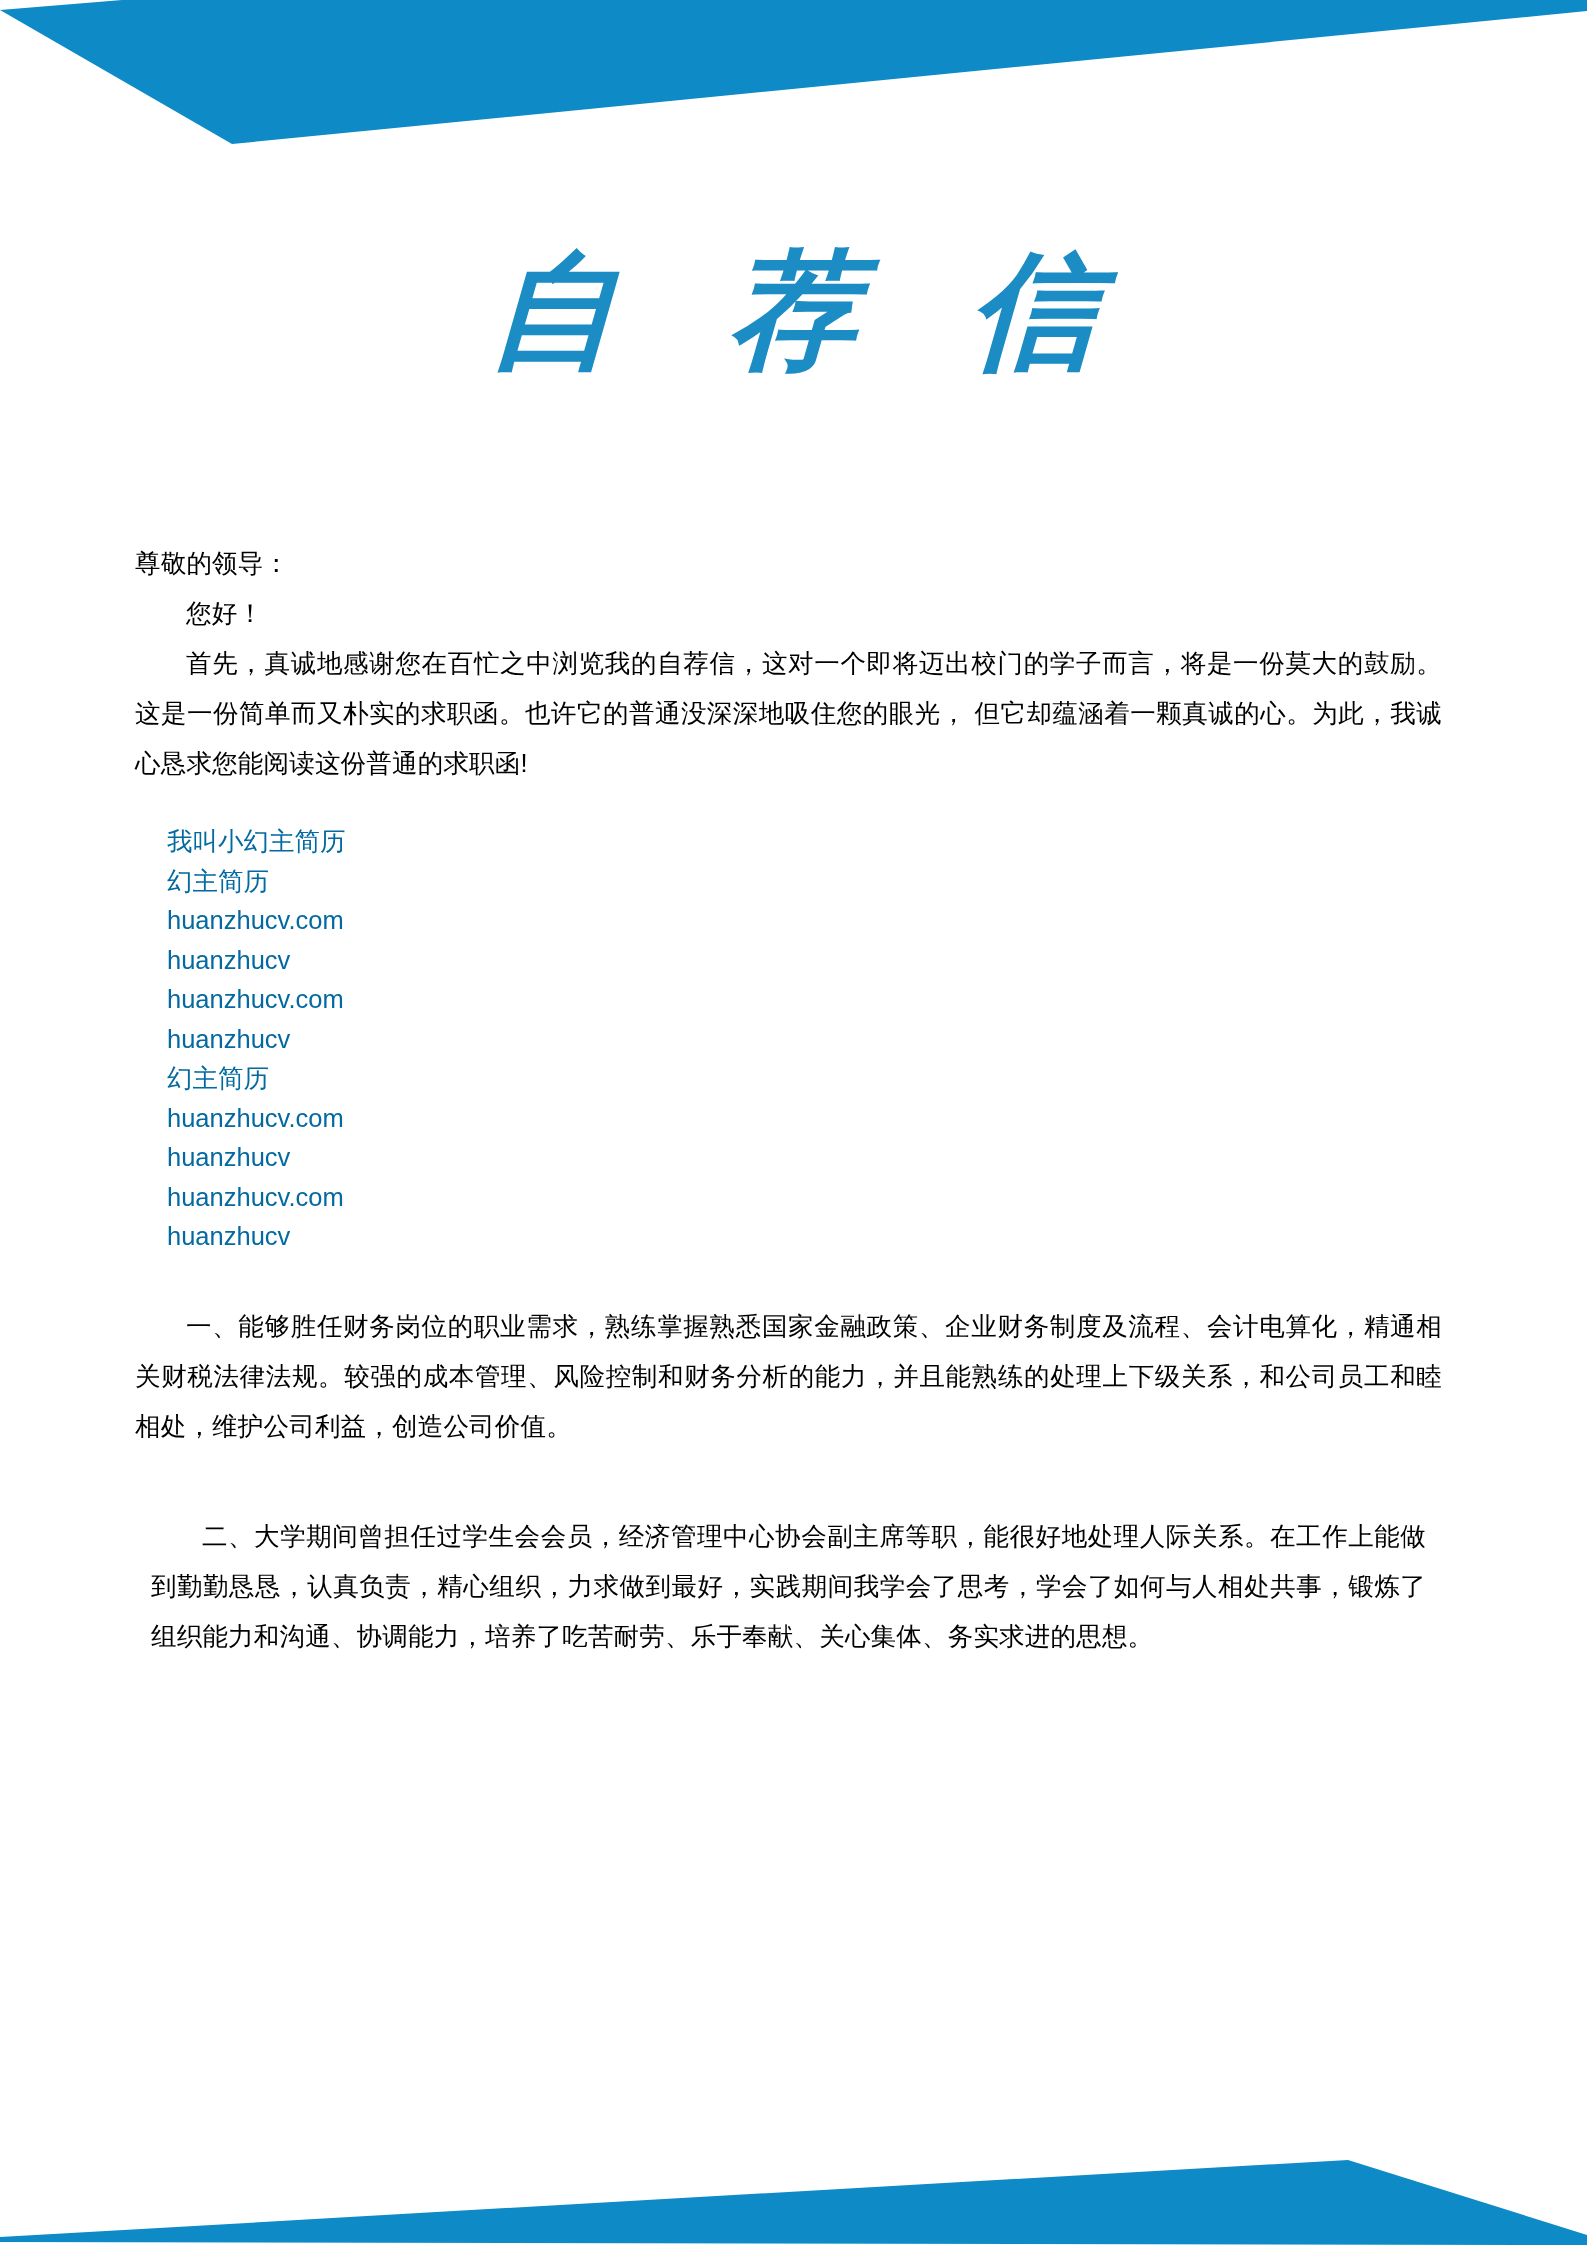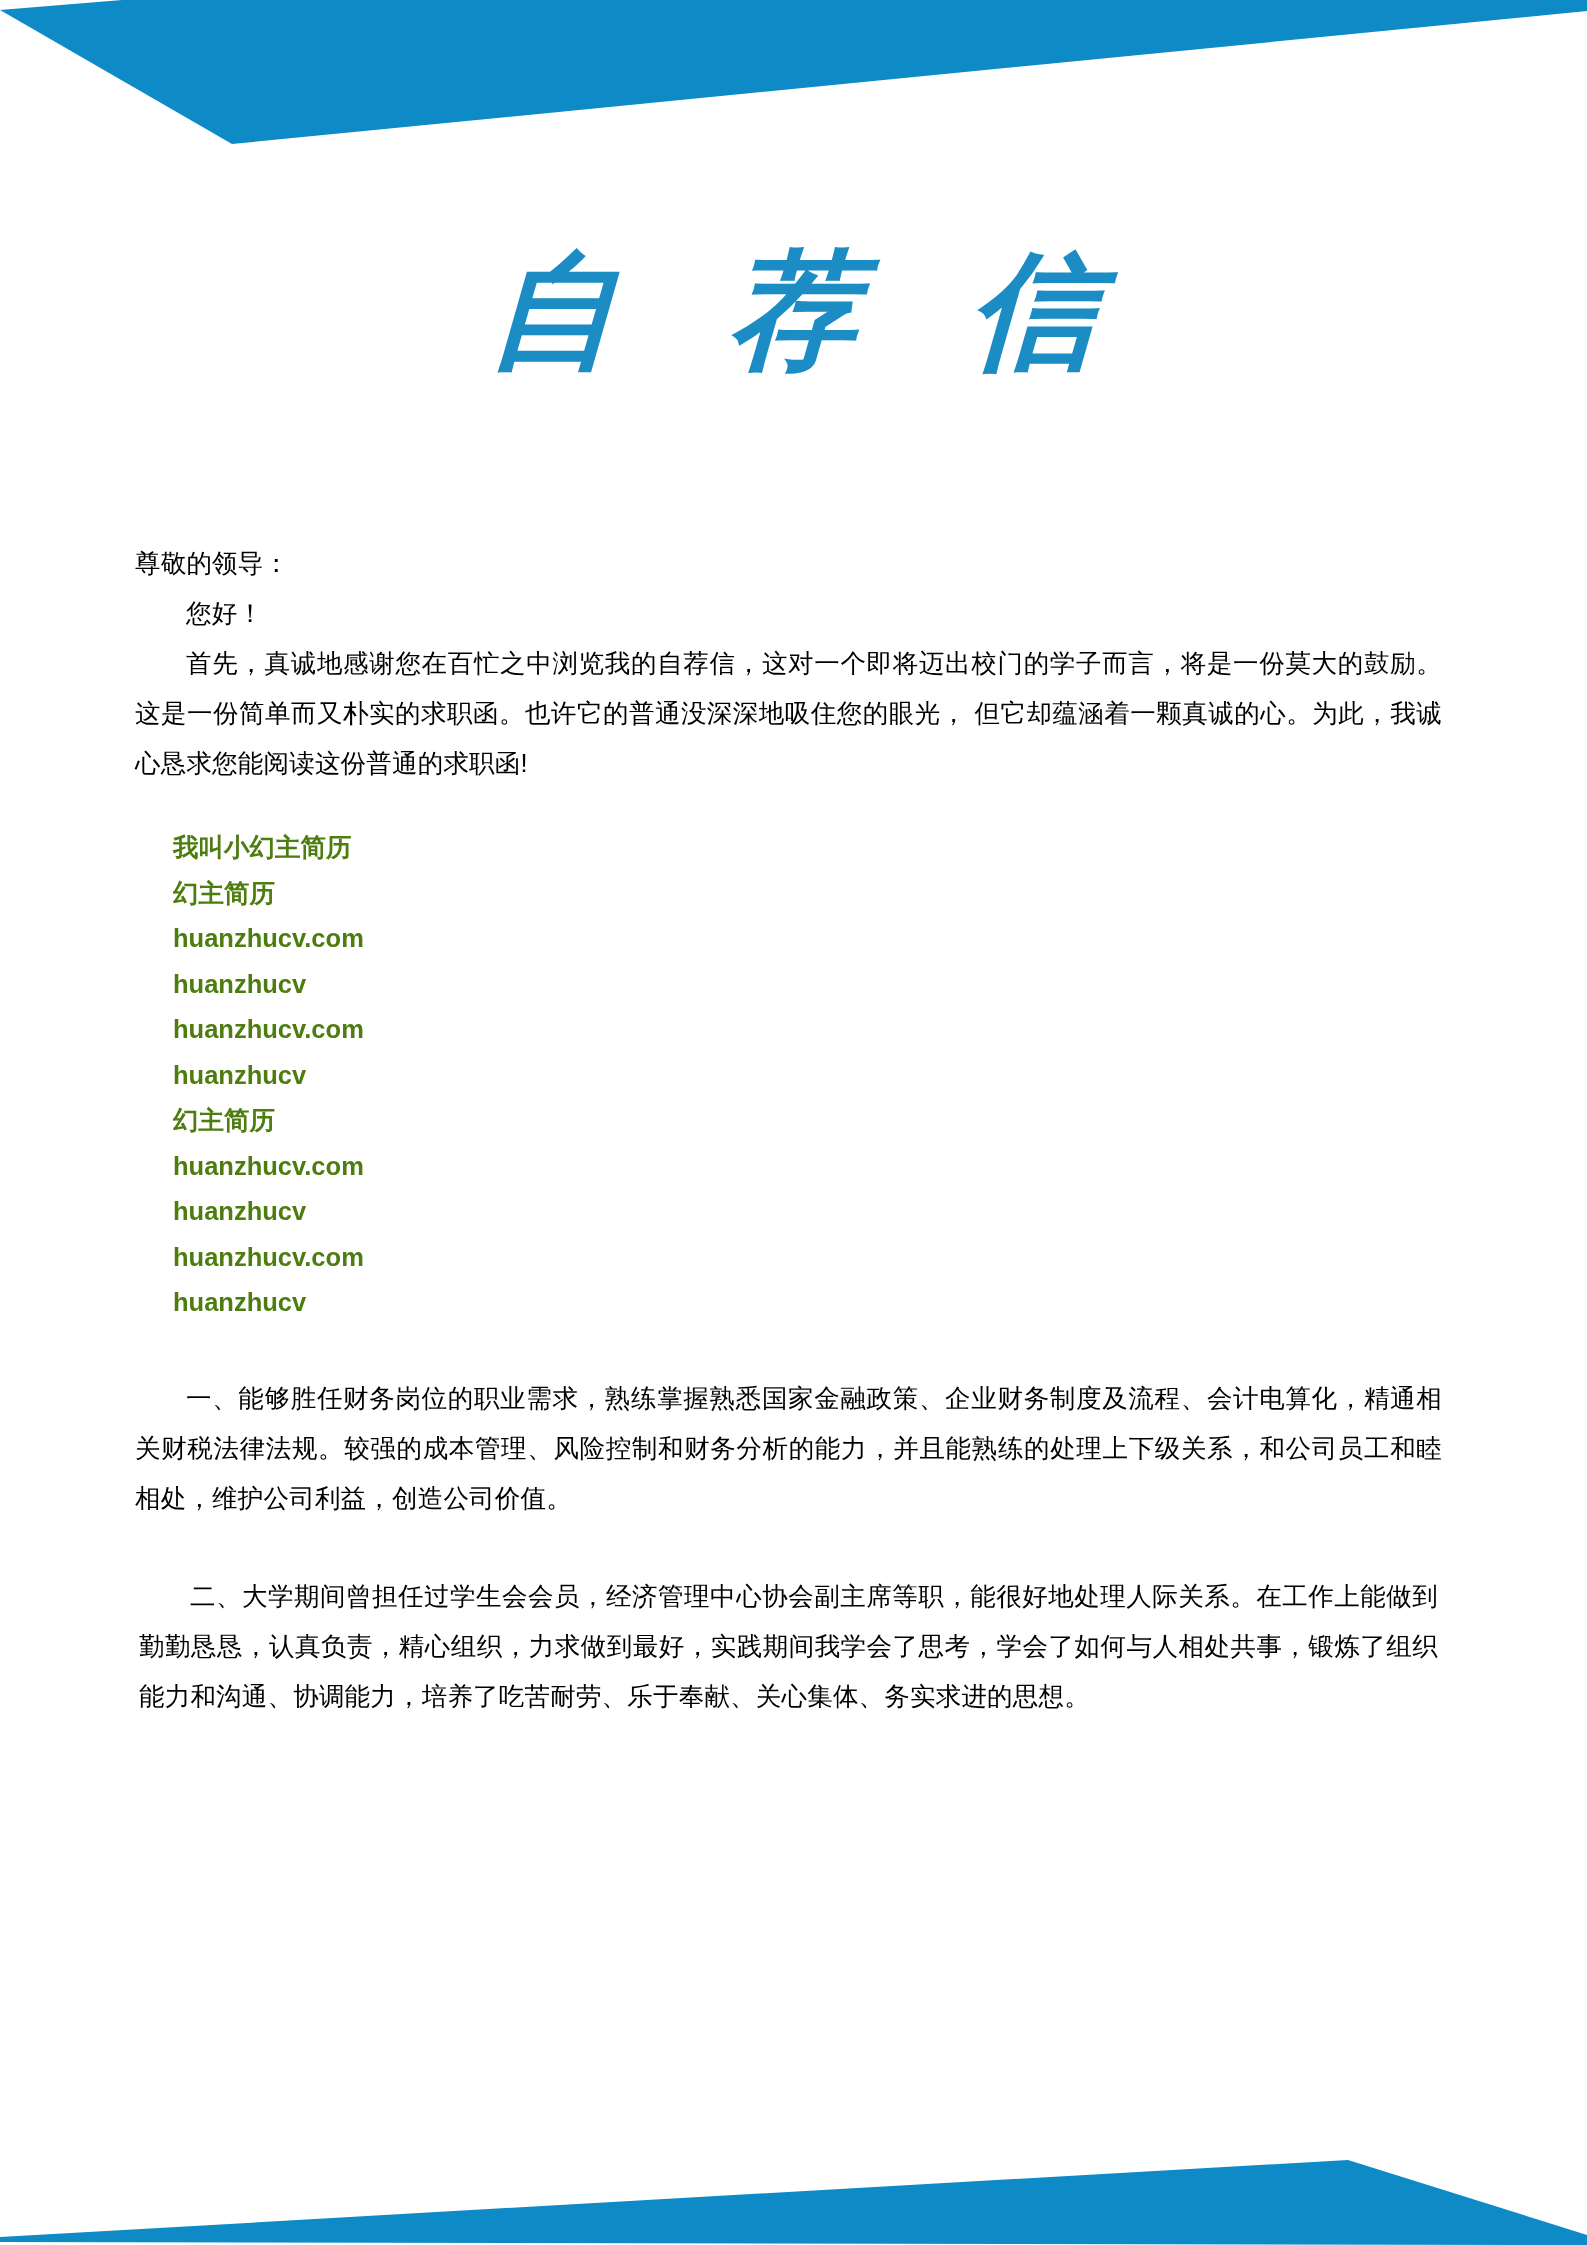--- a/index.html
+++ b/index.html
@@ -85,29 +85,28 @@
   .spacer-lg { height: 44px; }
 
   
   .info-list {
     margin: 0;
     padding: 0;
     list-style: none;
     padding-left: 2em;
   }
   .info-list li {
-    margin: 6px;
-    color: #4d7c0f;
+    margin: 0;
+    color: #0369a1;
     font-size: 25.5px;
     line-height: 39.5px;
     white-space: nowrap;
-    font-weight: bold;
   }
 
-  .p-last { margin: 4px; }
+  .p-last { margin: 16px; }
 </style>
 </head>
 <body>
 
 <div class="page">
 
   <svg class="deco deco-top" viewBox="0 0 1587 160" preserveAspectRatio="none" aria-hidden="true">
     <polygon points="0,10 122,0 1587,0 1587,11 232,144" fill="#0E8BC7"></polygon>
   </svg>
 

